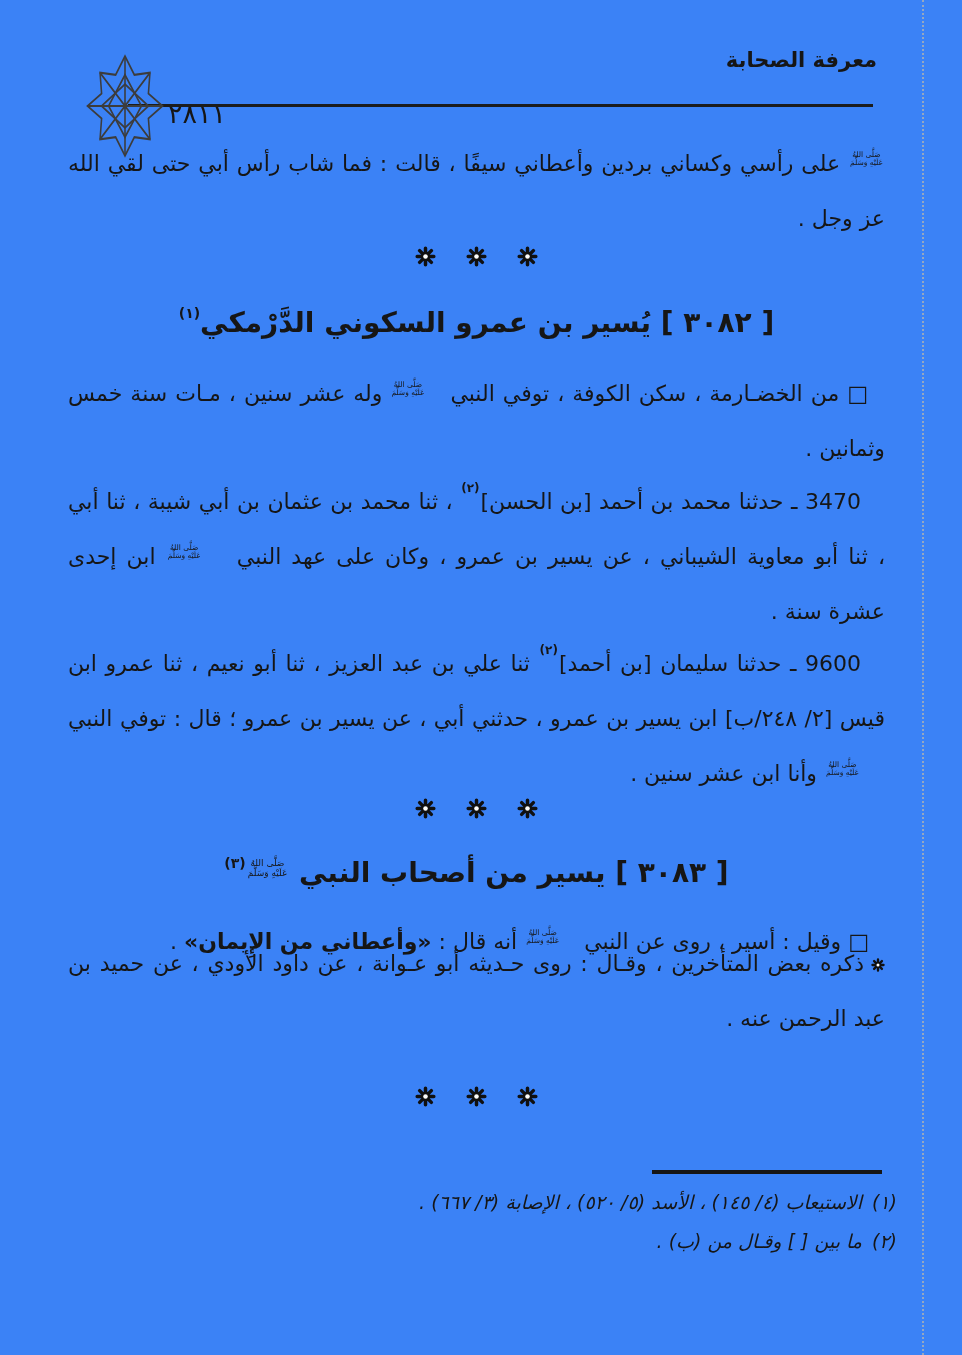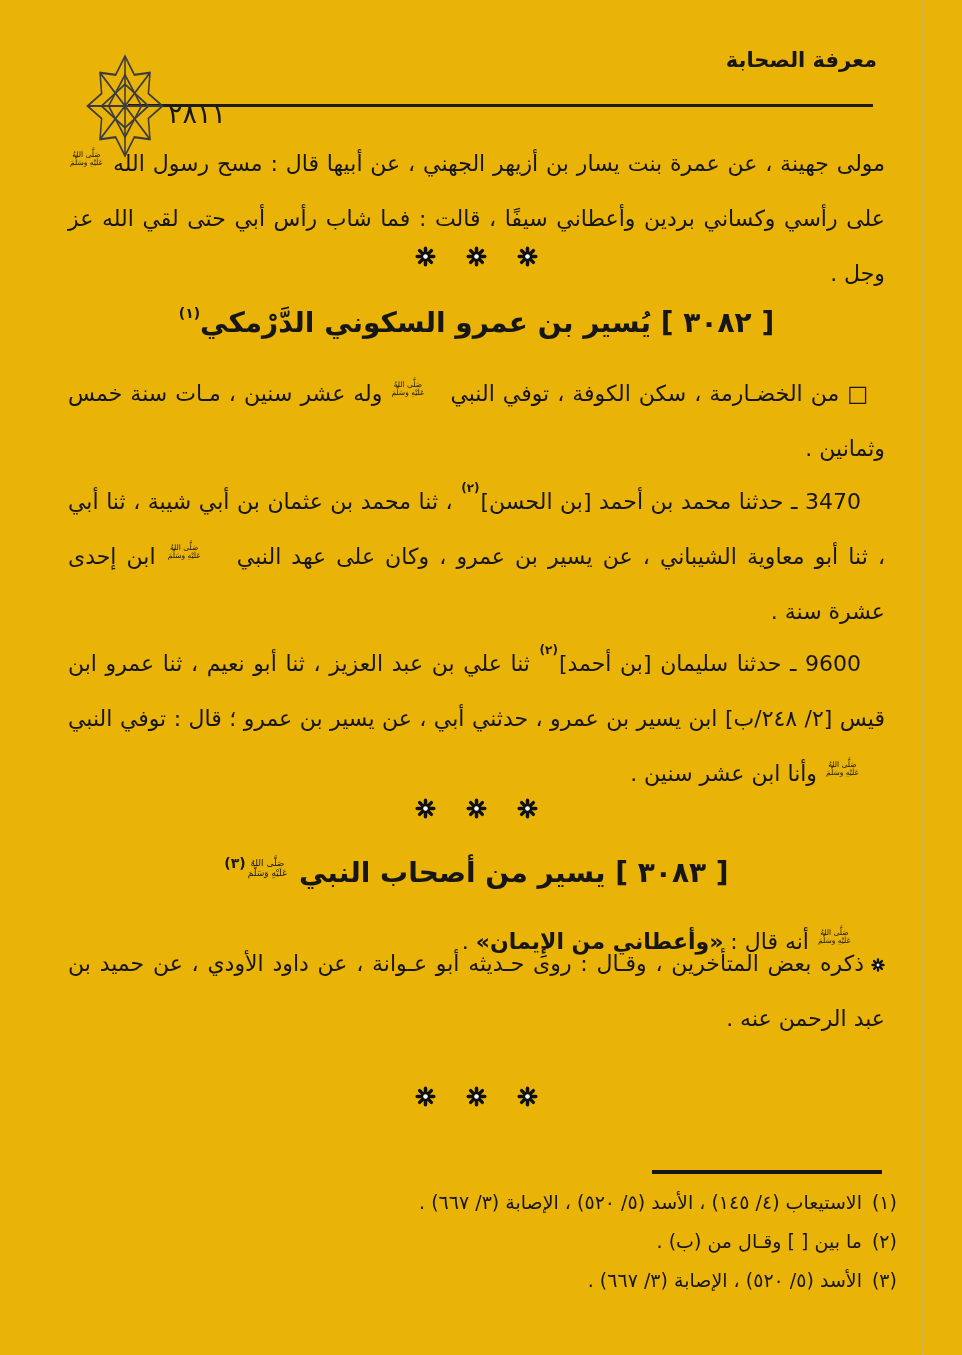--- a/index.html
+++ b/index.html
@@ -1,20 +1,20 @@
 <!DOCTYPE html>
 <html lang="ar" dir="rtl"><head>
 <meta charset="utf-8">
 <style>
   html,body{margin:0;padding:0;background:#e8e8e6;}
   .page{
     position:relative;
     width:962px;height:1355px;
     margin:0 auto;
-    background:#eab308;
+    background:#3b82f6;
     overflow:hidden;
     font-family:"DejaVu Sans",sans-serif;
     color:#161616;
     direction:rtl;
   }
   
   .scan-line{
     position:absolute;top:0;bottom:0;right:38px;width:0;
     border-right:2px dotted #b4b4b0;opacity:.75;
   }
@@ -57,21 +57,21 @@
   .saw span{font-size:7.5px;line-height:8.5px;white-space:nowrap;font-weight:400;}
   .heading .saw span{font-size:9px;line-height:10px;}
   
   .inline-rosette{vertical-align:-1px;margin-left:7px;}
   
   .fn-rule{
     position:absolute;top:1170px;right:80px;width:230px;height:4px;background:#161616;
   }
   .footnotes{
     position:absolute;top:1183px;left:68px;right:65px;
-    font-size:19px;line-height:39px;text-align:right;
+    font-size:19px;line-height:39px;text-align:right;font-style:italic;
   }
   .footnote .marker{margin-left:10px;}
 </style>
 </head>
 <body>
 
 <div class="page">
 
   <div class="scan-line"></div>
 
@@ -80,21 +80,21 @@
   <div class="header-rule"></div>
   <svg class="ornament" width="78" height="104" viewBox="0 0 100 100" preserveAspectRatio="none">
     <g fill="none" stroke="#3c3c3c" stroke-width="2">
       <path d="M50 2 L62 20 L82 18 L80 38 L98 50 L80 62 L82 82 L62 80 L50 98 L38 80 L18 82 L20 62 L2 50 L20 38 L18 18 L38 20 Z"></path>
       <path d="M50 2 L50 98 M2 50 L98 50 M18 18 L82 82 M82 18 L18 82"></path>
       <path d="M50 20 L71 50 L50 80 L29 50 Z"></path>
       <path d="M20 50 L50 29 L80 50 L50 71 Z"></path>
     </g>
   </svg>
 
-  <p class="block body-par" style="top:136px"><span>مولى جهينة ، عن عمرة بنت يسار بن أزيهر الجهني ، عن أبيها قال : مسح رسول الله </span><span class="saw">
+  <p class="block body-par" style="top:136px"><span class="saw">
         <span>صَلَّى اللهُ</span>
         <span>عَلَيْهِ وَسَلَّمَ</span>
       </span><span> على رأسي وكساني بردين وأعطاني سيفًا ، قالت : فما شاب رأس أبي حتى لقي الله عز وجل .</span></p>
 
   <div class="block separator" style="top:246px">
     <svg width="21" height="21" viewBox="0 0 24 24">
         <path d="M12 2.5 V21.5 M2.5 12 H21.5 M5.3 5.3 L18.7 18.7 M18.7 5.3 L5.3 18.7" stroke="#101010" stroke-width="4" stroke-linecap="round" fill="none"></path>
         <circle cx="12" cy="12" r="2.6" fill="#fdfdfb"></circle>
       </svg>
     <svg width="21" height="21" viewBox="0 0 24 24">
@@ -137,21 +137,21 @@
         <path d="M12 2.5 V21.5 M2.5 12 H21.5 M5.3 5.3 L18.7 18.7 M18.7 5.3 L5.3 18.7" stroke="#101010" stroke-width="4" stroke-linecap="round" fill="none"></path>
         <circle cx="12" cy="12" r="2.6" fill="#fdfdfb"></circle>
       </svg>
   </div>
 
   <h2 class="block heading" style="top:842px"><span>[ ٣٠٨٣ ]</span> <span>يسير من أصحاب النبي </span><span class="saw">
         <span>صَلَّى اللهُ</span>
         <span>عَلَيْهِ وَسَلَّمَ</span>
       </span><sup>(٣)</sup></h2>
 
-  <p class="block body-par indent" style="top:914px"><span class="saw">
+  <p class="block body-par indent" style="top:914px"><span>□ وقيل : أسير ، روى عن النبي </span><span class="saw">
         <span>صَلَّى اللهُ</span>
         <span>عَلَيْهِ وَسَلَّمَ</span>
       </span><span> أنه قال : </span><span class="bold">«وأعطاني من الإِيمان»</span><span> .</span></p>
 
   <p class="block body-par" style="top:936px"><svg class="inline-rosette" width="14" height="14" viewBox="0 0 24 24">
         <path d="M12 2.5 V21.5 M2.5 12 H21.5 M5.3 5.3 L18.7 18.7 M18.7 5.3 L5.3 18.7" stroke="#101010" stroke-width="4" stroke-linecap="round" fill="none"></path>
         <circle cx="12" cy="12" r="2.6" fill="#fdfdfb"></circle>
       </svg><span>ذكره بعض المتأخرين ، وقـال : روى حـديثه أبو عـوانة ، عن داود الأودي ، عن حميد بن عبد الرحمن عنه .</span></p>
 
   <div class="block separator" style="top:1086px">
@@ -166,16 +166,15 @@
     <svg width="21" height="21" viewBox="0 0 24 24">
         <path d="M12 2.5 V21.5 M2.5 12 H21.5 M5.3 5.3 L18.7 18.7 M18.7 5.3 L5.3 18.7" stroke="#101010" stroke-width="4" stroke-linecap="round" fill="none"></path>
         <circle cx="12" cy="12" r="2.6" fill="#fdfdfb"></circle>
       </svg>
   </div>
 
   <div class="fn-rule"></div>
   <div class="footnotes">
     <div class="footnote"><span class="marker">(١)</span><span>الاستيعاب (٤/ ١٤٥) ، الأسد (٥/ ٥٢٠) ، الإصابة (٣/ ٦٦٧) .</span></div>
     <div class="footnote"><span class="marker">(٢)</span><span>ما بين [ ] وقـال من (ب) .</span></div>
-    <div class="footnote"><span class="marker">(٣)</span><span>الأسد (٥/ ٥٢٠) ، الإصابة (٣/ ٦٦٧) .</span></div>
   </div>
 
 </div>
 
 </body></html>

